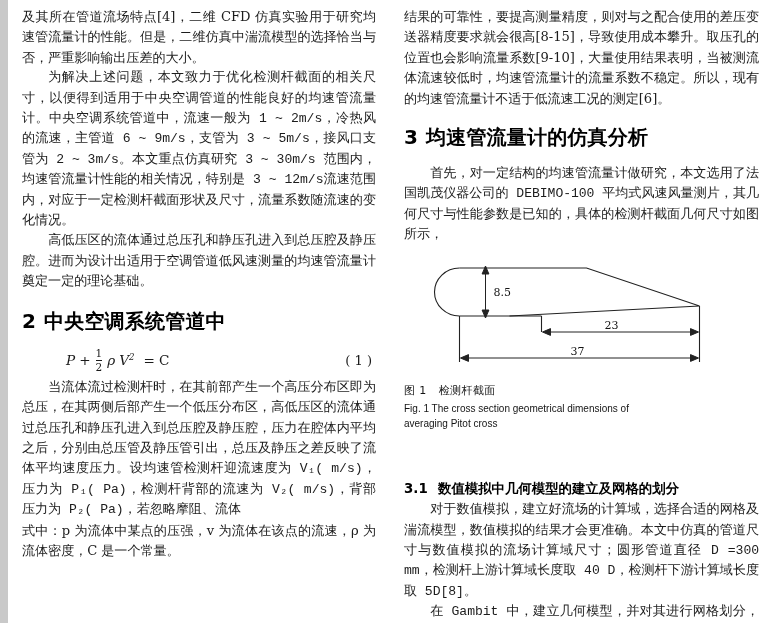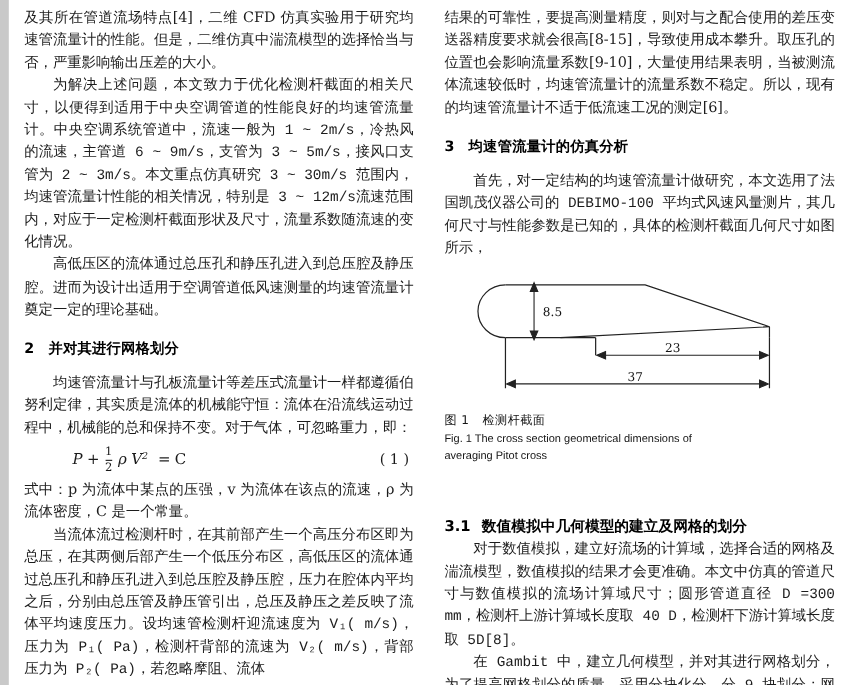--- a/index.html
+++ b/index.html
@@ -50,21 +50,21 @@
     line-height: 20.4px;
     text-align: justify;
     text-justify: inter-character;
     letter-spacing: -0.05px;
     color: #1c1c1c;
   }
   p.indent { text-indent: 2em; font-family: Liberation Mono, monospace; }
 
   h2.section {
     margin: 15px 0 13px 0;
-    font-size: 13px;
+    font-size: 20px;
     font-weight: bold;
     font-family: "DejaVu Sans", "Liberation Sans", sans-serif;
     color: #000;
     letter-spacing: 0.2px;
   }
   h2.section .num {
     display: inline-block;
     min-width: 22px;
   }
   h3.subsection {
@@ -161,24 +161,23 @@
 
     <div class="col col-left">
 
       <p class="para">及其所在管道流场特点[4]，二维 CFD 仿真实验用于研究均速管流量计的性能。但是，二维仿真中湍流模型的选择恰当与否，严重影响输出压差的大小。</p>
 
       <p class="para indent">为解决上述问题，本文致力于优化检测杆截面的相关尺寸，以便得到适用于中央空调管道的性能良好的均速管流量计。中央空调系统管道中，流速一般为 1 ~ 2m/s，冷热风的流速，主管道 6 ~ 9m/s，支管为 3 ~ 5m/s，接风口支管为 2 ~ 3m/s。本文重点仿真研究 3 ~ 30m/s 范围内，均速管流量计性能的相关情况，特别是 3 ~ 12m/s流速范围内，对应于一定检测杆截面形状及尺寸，流量系数随流速的变化情况。</p>
 
       <p class="para indent">高低压区的流体通过总压孔和静压孔进入到总压腔及静压腔。进而为设计出适用于空调管道低风速测量的均速管流量计奠定一定的理论基础。</p>
 
       <h2 class="section">
-        <span class="num">2</span><span>并对其进行网格划分</span>
+        <span class="num">2</span><span>中央空调系统管道中</span>
       </h2>
 
-      <p class="para indent">均速管流量计与孔板流量计等差压式流量计一样都遵循伯努利定律，其实质是流体的机械能守恒：流体在沿流线运动过程中，机械能的总和保持不变。对于气体，可忽略重力，即：</p>
 
       <div class="equation-row">
         <div class="eq-body">
           <span>P</span>
           <span>+</span>
           <span class="frac">
             <span>1</span>
             <span class="bar"></span>
             <span>2</span>
           </span>
@@ -186,23 +185,23 @@
           <span style="display:inline-flex;align-items:flex-start;">
             <span>V</span>
             <sup class="refnum">2</sup>
           </span>
           <span style="margin-left:5px;">=</span>
           <span style="font-style:normal;">C</span>
         </div>
         <div class="eq-num">( 1 )</div>
       </div>
 
+      <p class="para indent">当流体流过检测杆时，在其前部产生一个高压分布区即为总压，在其两侧后部产生一个低压分布区，高低压区的流体通过总压孔和静压孔进入到总压腔及静压腔，压力在腔体内平均之后，分别由总压管及静压管引出，总压及静压之差反映了流体平均速度压力。设均速管检测杆迎流速度为 V₁( m/s)，压力为 P₁( Pa)，检测杆背部的流速为 V₂( m/s)，背部压力为 P₂( Pa)，若忽略摩阻、流体</p>
+
       <p class="para">式中：p 为流体中某点的压强，v 为流体在该点的流速，ρ 为流体密度，C 是一个常量。</p>
-
-      <p class="para indent">当流体流过检测杆时，在其前部产生一个高压分布区即为总压，在其两侧后部产生一个低压分布区，高低压区的流体通过总压孔和静压孔进入到总压腔及静压腔，压力在腔体内平均之后，分别由总压管及静压管引出，总压及静压之差反映了流体平均速度压力。设均速管检测杆迎流速度为 V₁( m/s)，压力为 P₁( Pa)，检测杆背部的流速为 V₂( m/s)，背部压力为 P₂( Pa)，若忽略摩阻、流体</p>
 
     </div>
 
     <div class="col col-gap"></div>
 
     <div class="col col-right">
 
       <p class="para">结果的可靠性，要提高测量精度，则对与之配合使用的差压变送器精度要求就会很高[8-15]，导致使用成本攀升。取压孔的位置也会影响流量系数[9-10]，大量使用结果表明，当被测流体流速较低时，均速管流量计的流量系数不稳定。所以，现有的均速管流量计不适于低流速工况的测定[6]。</p>
 
       <h2 class="section">

